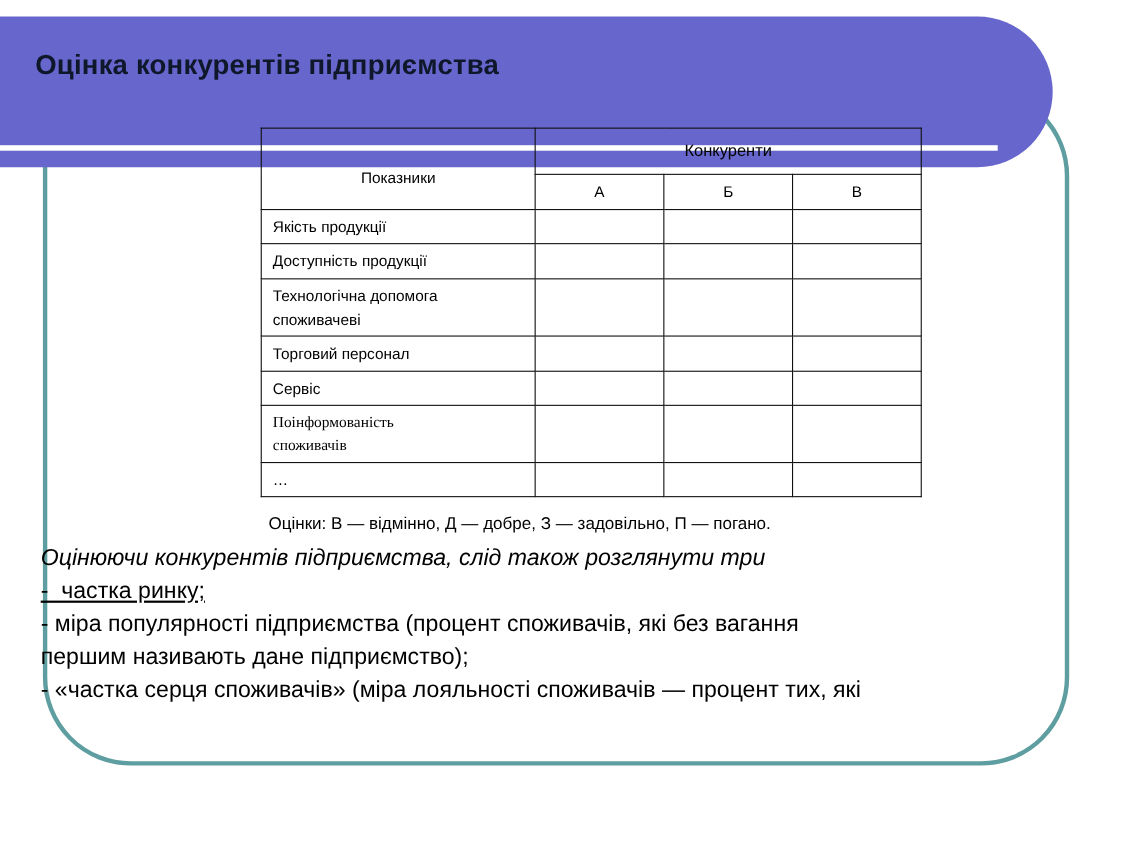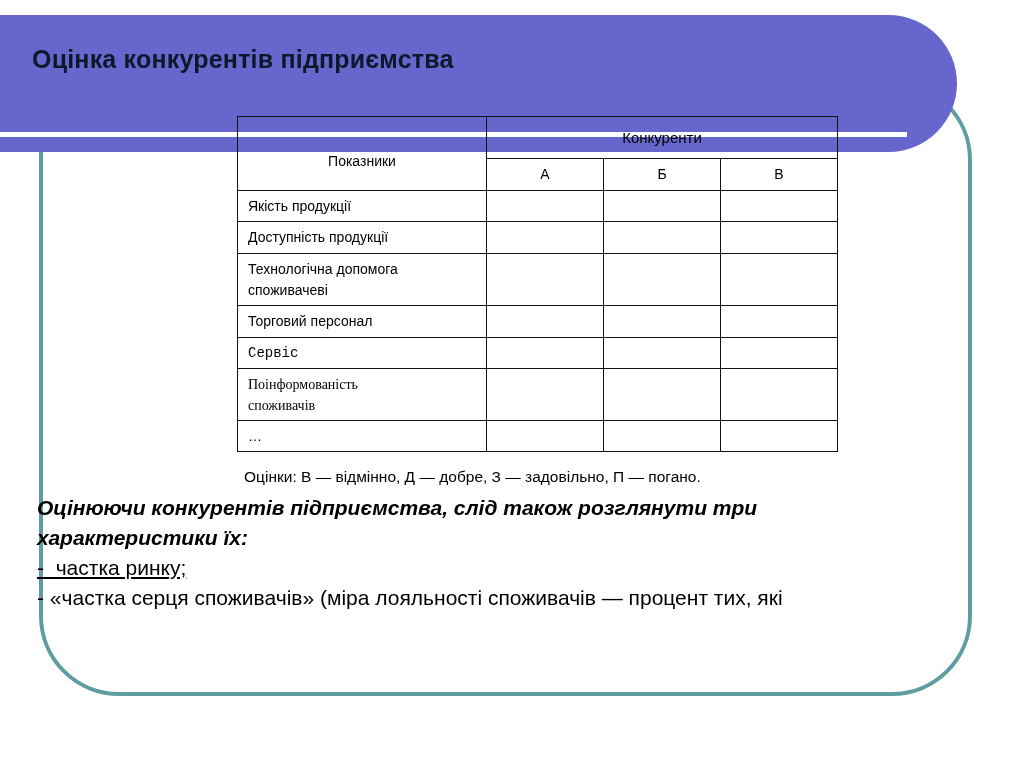--- a/index.html
+++ b/index.html
@@ -36,21 +36,21 @@
   td.hdr { text-align:center; }
   td.param { width:228px;margin-top:20px; }
   td.val { width:96px; }
   .legend-note {
     position:absolute; left:244px; top:468px; font-size:15.5px; color:#000;
   }
   .body-text {
     position:absolute; left:37px; top:493px; width:930px;
     font-size:21px; line-height:30px; color:#000;
   }
-  .body-text .intro { font-style:italic;font-weight:bold; }
+  .body-text .intro { font-style:italic; }
   .body-text div { white-space:nowrap; }
 </style>
 </head>
 <body>
 
 <div class="frame"></div>
 
 <div class="banner"></div>
 <div class="banner-line"></div>
 <div class="title">Оцінка конкурентів підприємства</div>
@@ -86,21 +86,21 @@
     <td></td>
     <td></td>
     <td></td>
   </tr>
   <tr style="height:32px;">
     <td>Торговий персонал</td>
     <td></td>
     <td></td>
     <td></td>
   </tr>
-  <tr style="height:31px;font-family:Liberation Mono, monospace;">
+  <tr style="height:31px;">
     <td>Сервіс</td>
     <td></td>
     <td></td>
     <td></td>
   </tr>
   <tr style="height:52px;font-family:Liberation Serif, serif;">
     <td>
       <div>Поінформованість</div>
       <div>споживачів</div>
     </td>
@@ -114,16 +114,17 @@
     <td></td>
     <td></td>
   </tr>
 </tbody>
   </table>
 
 <div class="legend-note">Оцінки: В — відмінно, Д — добре, З — задовільно, П — погано.</div>
 
 <div class="body-text">
   <div class="intro">Оцінюючи конкурентів підприємства, слід також розглянути три</div>
-  <div class="intro">характеристики їх:</div>
   <div style="white-space:pre;text-decoration:underline;">-  частка ринку;</div>
+  <div>- міра популярності підприємства (процент споживачів, які без вагання</div>
+  <div>першим називають дане підприємство);</div>
   <div>- «частка серця споживачів» (міра лояльності споживачів — процент тих, які</div>
 </div>
 
 </body></html>

